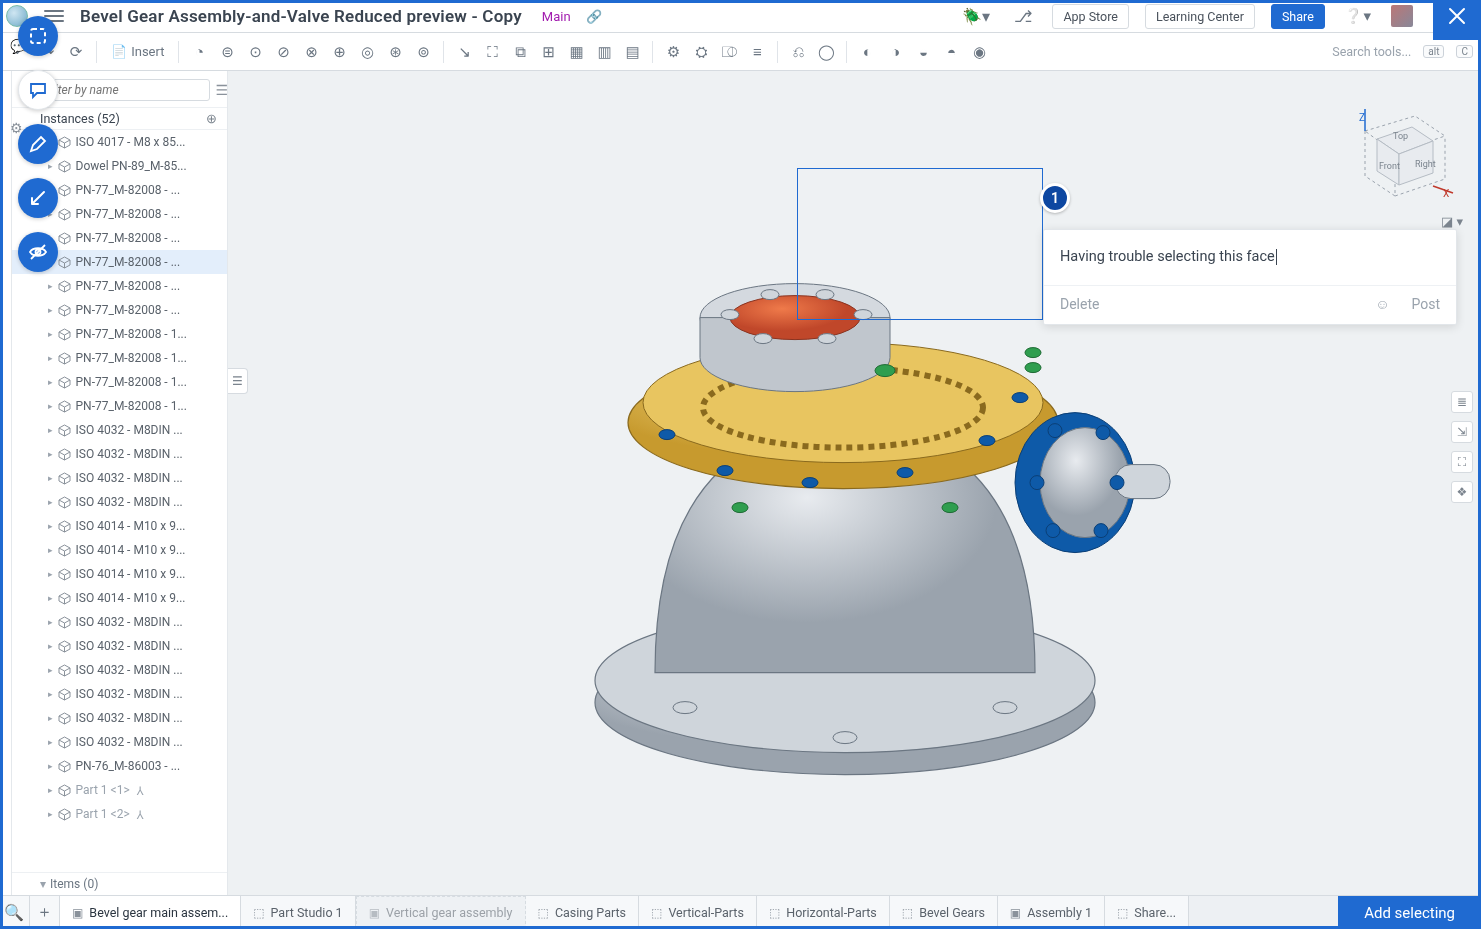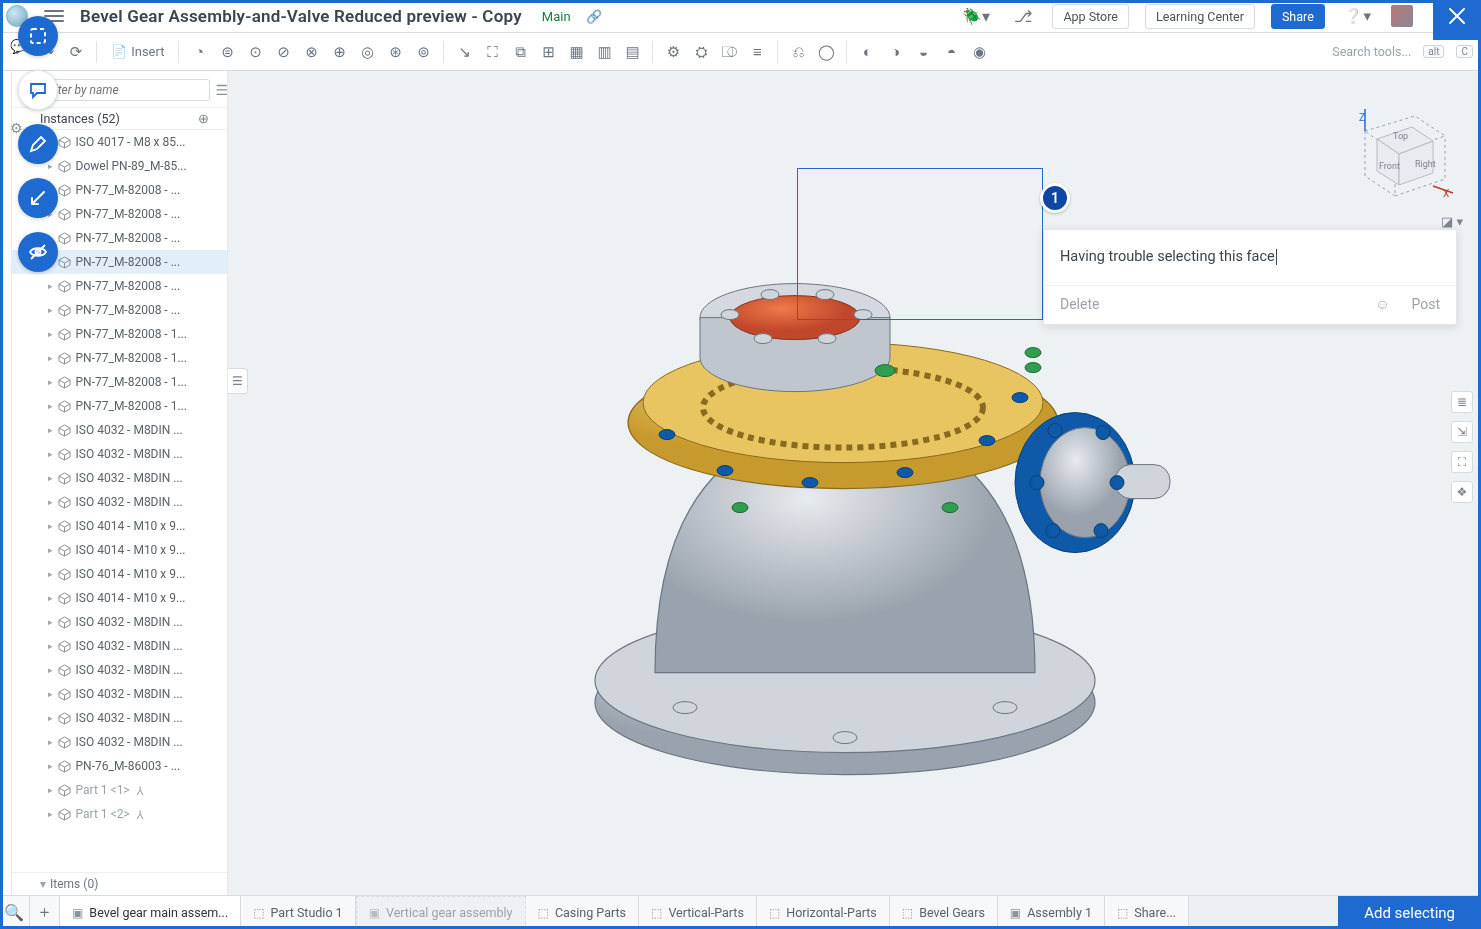--- a/index.html
+++ b/index.html
@@ -10,21 +10,21 @@
 
 
 .header {
   height: 33px; background: #fff; border-bottom: 1px solid #d6dbe0;
   display: flex; align-items: center; padding: 0 6px 0 6px; gap: 16px;
 }
 .header .logo { width: 22px; height: 22px; border-radius: 50%; background: radial-gradient(circle at 35% 35%, #cfe6f2, #6ea9c7); border:1px solid #7ba; }
 .header .hamburger { width: 20px; height: 20px; display:flex; flex-direction:column; justify-content:center; gap:3px; cursor:pointer;}
 .header .hamburger span { height:2px; background:#6b7682; border-radius:1px;}
 .header .doc-title { font-size: 17px; font-weight: 600; color: #3a4450; letter-spacing: .2px; white-space:nowrap; }
-.header .branch { font-size: 13px; color: #15803d; margin-left:4px;}
+.header .branch { font-size: 13px; color: #a21caf; margin-left:4px;}
 .header .link-icon { color:#808a94; font-size:13px;}
 .header .spacer { flex: 1; }
 .header .bug { color:#6b7682; font-size:16px; padding:0 4px;}
 .header .branching { color:#6b7682; font-size:16px; padding:0 4px;}
 .header .btn { background:#fff; border:1px solid #d6dbe0; border-radius:3px; padding:4px 10px; font-size:12.5px; color:#4a525c; cursor:pointer;}
 .header .btn-primary { background:#1f6ad1; border-color:#1f6ad1; color:#fff;}
 .header .help { color:#6b7682; font-size:15px; padding:0 4px;}
 .header .avatar { width:22px; height:22px; background:linear-gradient(135deg,#b77,#889); border-radius:2px;}
 .header .close-x { width:48px; height:48px; margin:-8px -6px -8px 4px; background:#1f6ad1; color:#fff; display:flex; align-items:center; justify-content:center; font-size:22px; z-index:600; position:relative;}
 
@@ -43,21 +43,21 @@
 .main { position:absolute; top:71px; left:0; right:0; bottom:34px; display:flex; }
 
 
 .left-rail { width:12px; background:#fff; border-right:1px solid #e4e8ec; display:flex; flex-direction:column; align-items:center; padding-top:40px; gap:38px;}
 
 .feature-panel { width:216px; background:#fff; border-right:1px solid #e4e8ec; display:flex; flex-direction:column; }
 .feature-panel .filter-row { display:flex; align-items:center; gap:6px; padding:8px 8px 6px;}
 .feature-panel .filter-row .funnel { color:#8a929b; font-size:13px;}
 .feature-panel .filter-input { flex:1; border:1px solid #d6dbe0; border-radius:3px; padding:3px 7px; font-size:12px; font-style:italic; color:#8a929b; background:#fff;}
 .feature-panel .filter-row .list-icon { color:#8a929b; font-size:14px;}
-.feature-panel .instances-hdr { display:flex; align-items:center; justify-content:space-between; padding:3px 18px 3px 28px; font-size:12.5px; color:#3a4450; border-top:1px solid #edf0f3; border-bottom:1px solid #edf0f3;}
+.feature-panel .instances-hdr { display:flex; align-items:center; justify-content:space-between; padding:3px 10px 3px 28px; font-size:12.5px; color:#3a4450; border-top:1px solid #edf0f3; border-bottom:1px solid #edf0f3;}
 .feature-panel .instances-hdr .add { color:#7b848e; font-size:13px;}
 .feature-tree { flex:1; overflow-y:auto; position:relative; }
 .feature-tree::-webkit-scrollbar { width:14px; }
 .feature-tree::-webkit-scrollbar-track { background:#f3f5f7; }
 .feature-tree::-webkit-scrollbar-thumb { background:#c5ccd4; border:3px solid #f3f5f7; border-radius:7px;}
 .tree-row { display:flex; align-items:center; gap:5px; padding:2px 4px 2px 50px; font-size:12px; color:#5a626b; height:24px; white-space:nowrap; overflow:hidden; text-overflow:ellipsis; cursor:pointer;}
 .tree-row.selected { background:#e3eefb !important; }
 .tree-row.dim { color:#9aa3ad; }
 .tree-row .caret { color:#9aa3ad; font-size:9px; margin-left:-14px;}
 .tree-row .part-icon { width:13px; height:13px; flex:0 0 13px; display:inline-flex; align-items:center; justify-content:center; }

